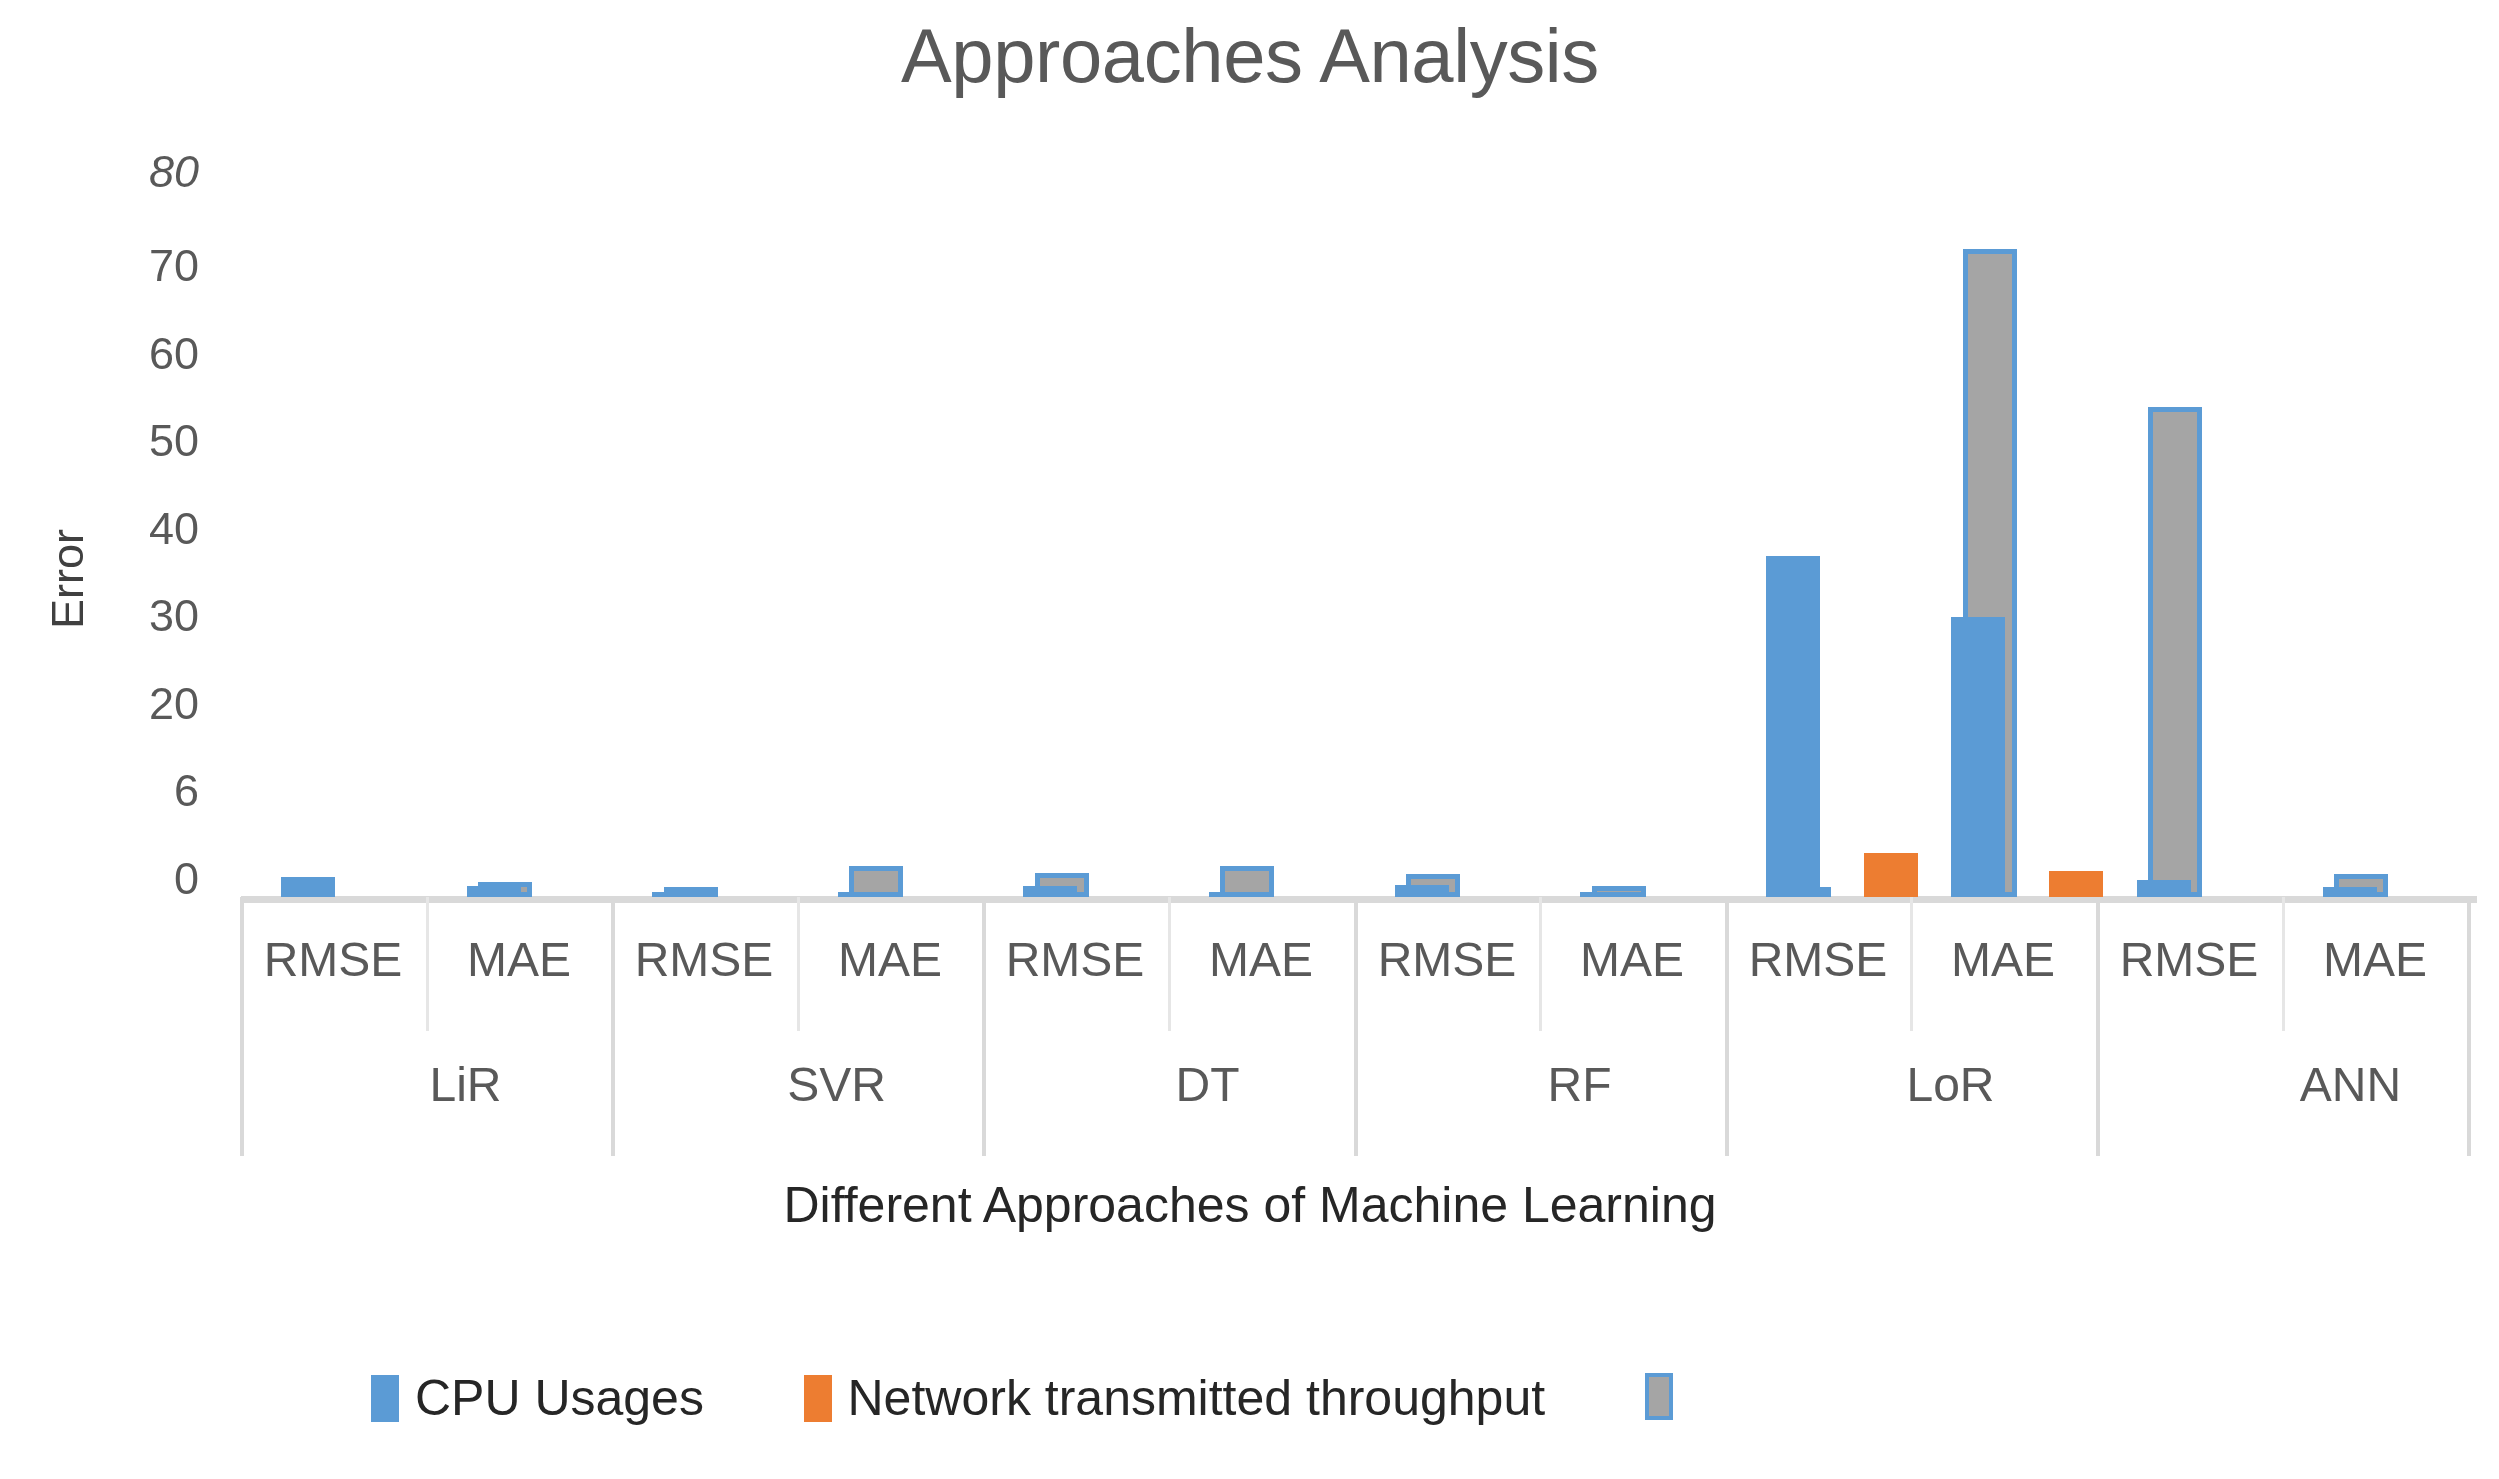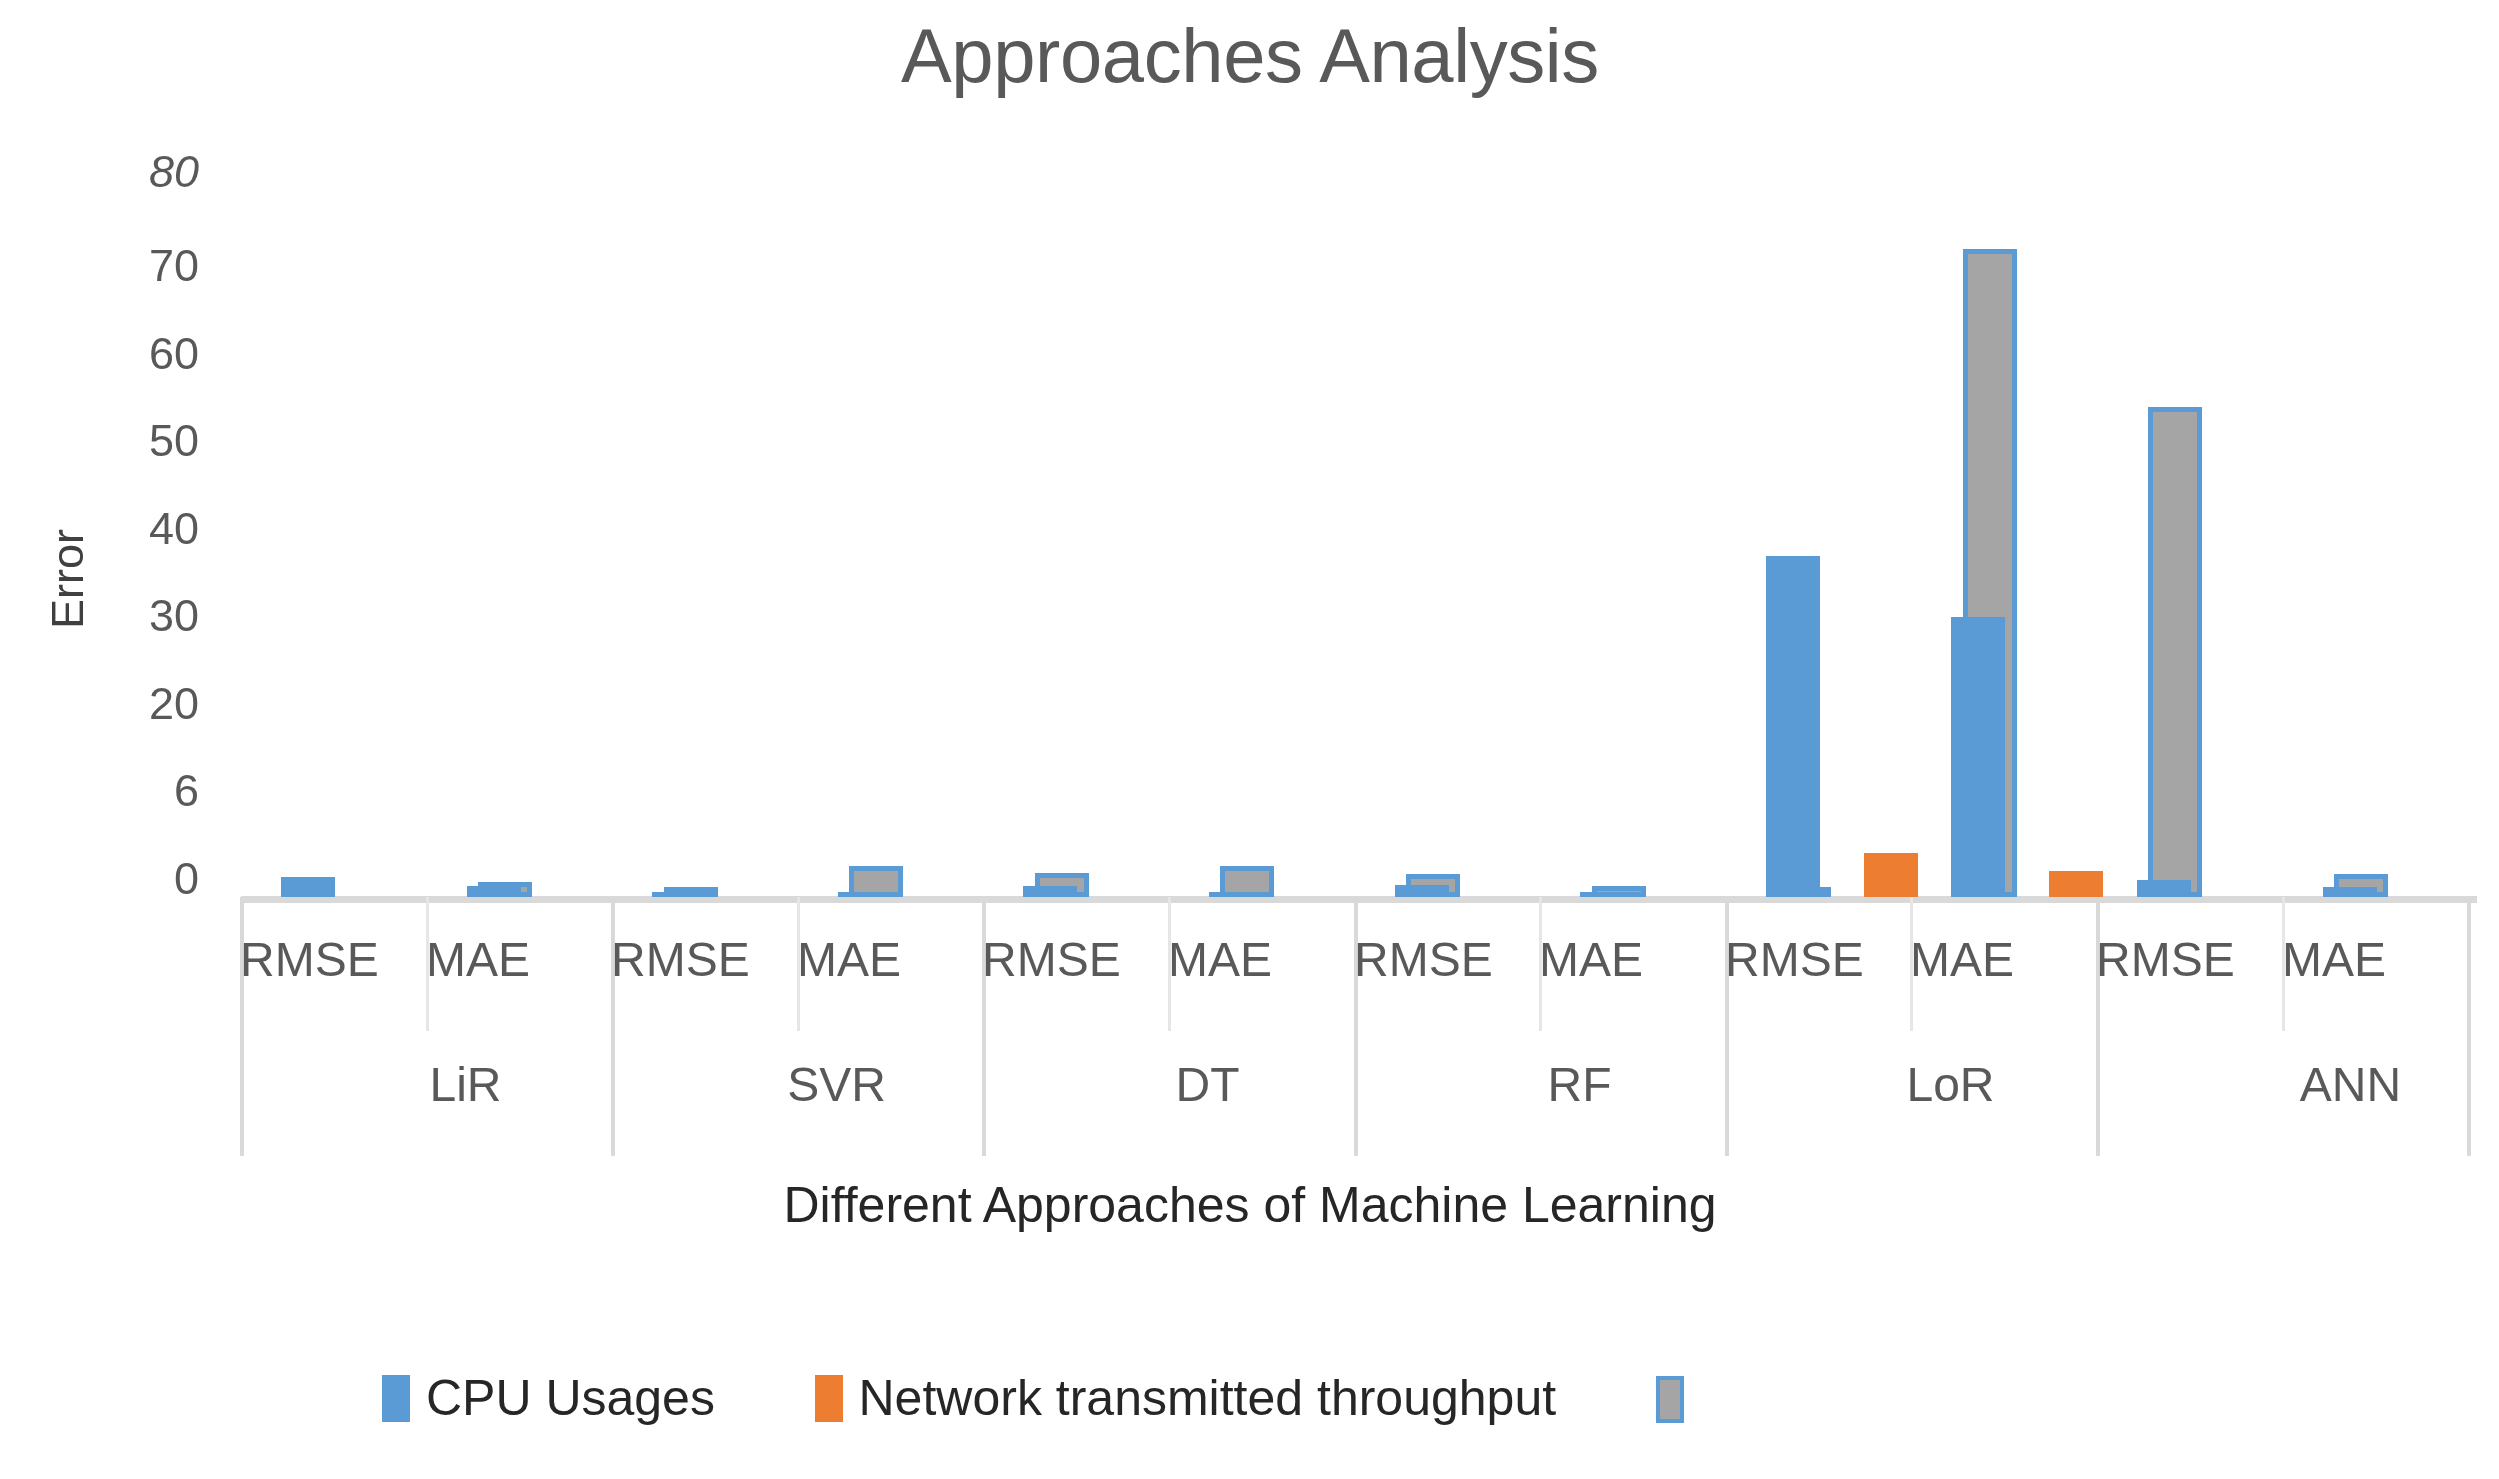--- a/index.html
+++ b/index.html
@@ -111,21 +111,21 @@
   .cat-inner-line {
     position: absolute;
     top: 0;
     width: 2.6px;
     height: 134px;
     background: #e6e6e6;
   }
   .metric-label {
     position: absolute;
     top: 39px;
-    text-align: left;
+    text-align: center;
     font-size: 48px;
     color: #595959;
     line-height: 1;
   }
   .group-label {
     position: absolute;
     top: 164px;
     text-align: center;
     font-size: 48px;
     color: #595959;
@@ -145,22 +145,21 @@
   }
 
   
   #legend {
     position: absolute;
     left: 0;
     top: 1373px;
     width: 2060px;
     display: flex;
     justify-content: center;
-    align-items: flex-end;
-    padding-left: 11px;
+    align-items: flex-start;
   }
   .legend-item {
     display: flex;
     align-items: center;
     margin: 0 50px;
   }
   .legend-swatch {
     width: 28px;
     height: 47px;
     margin-right: 15.6px;

